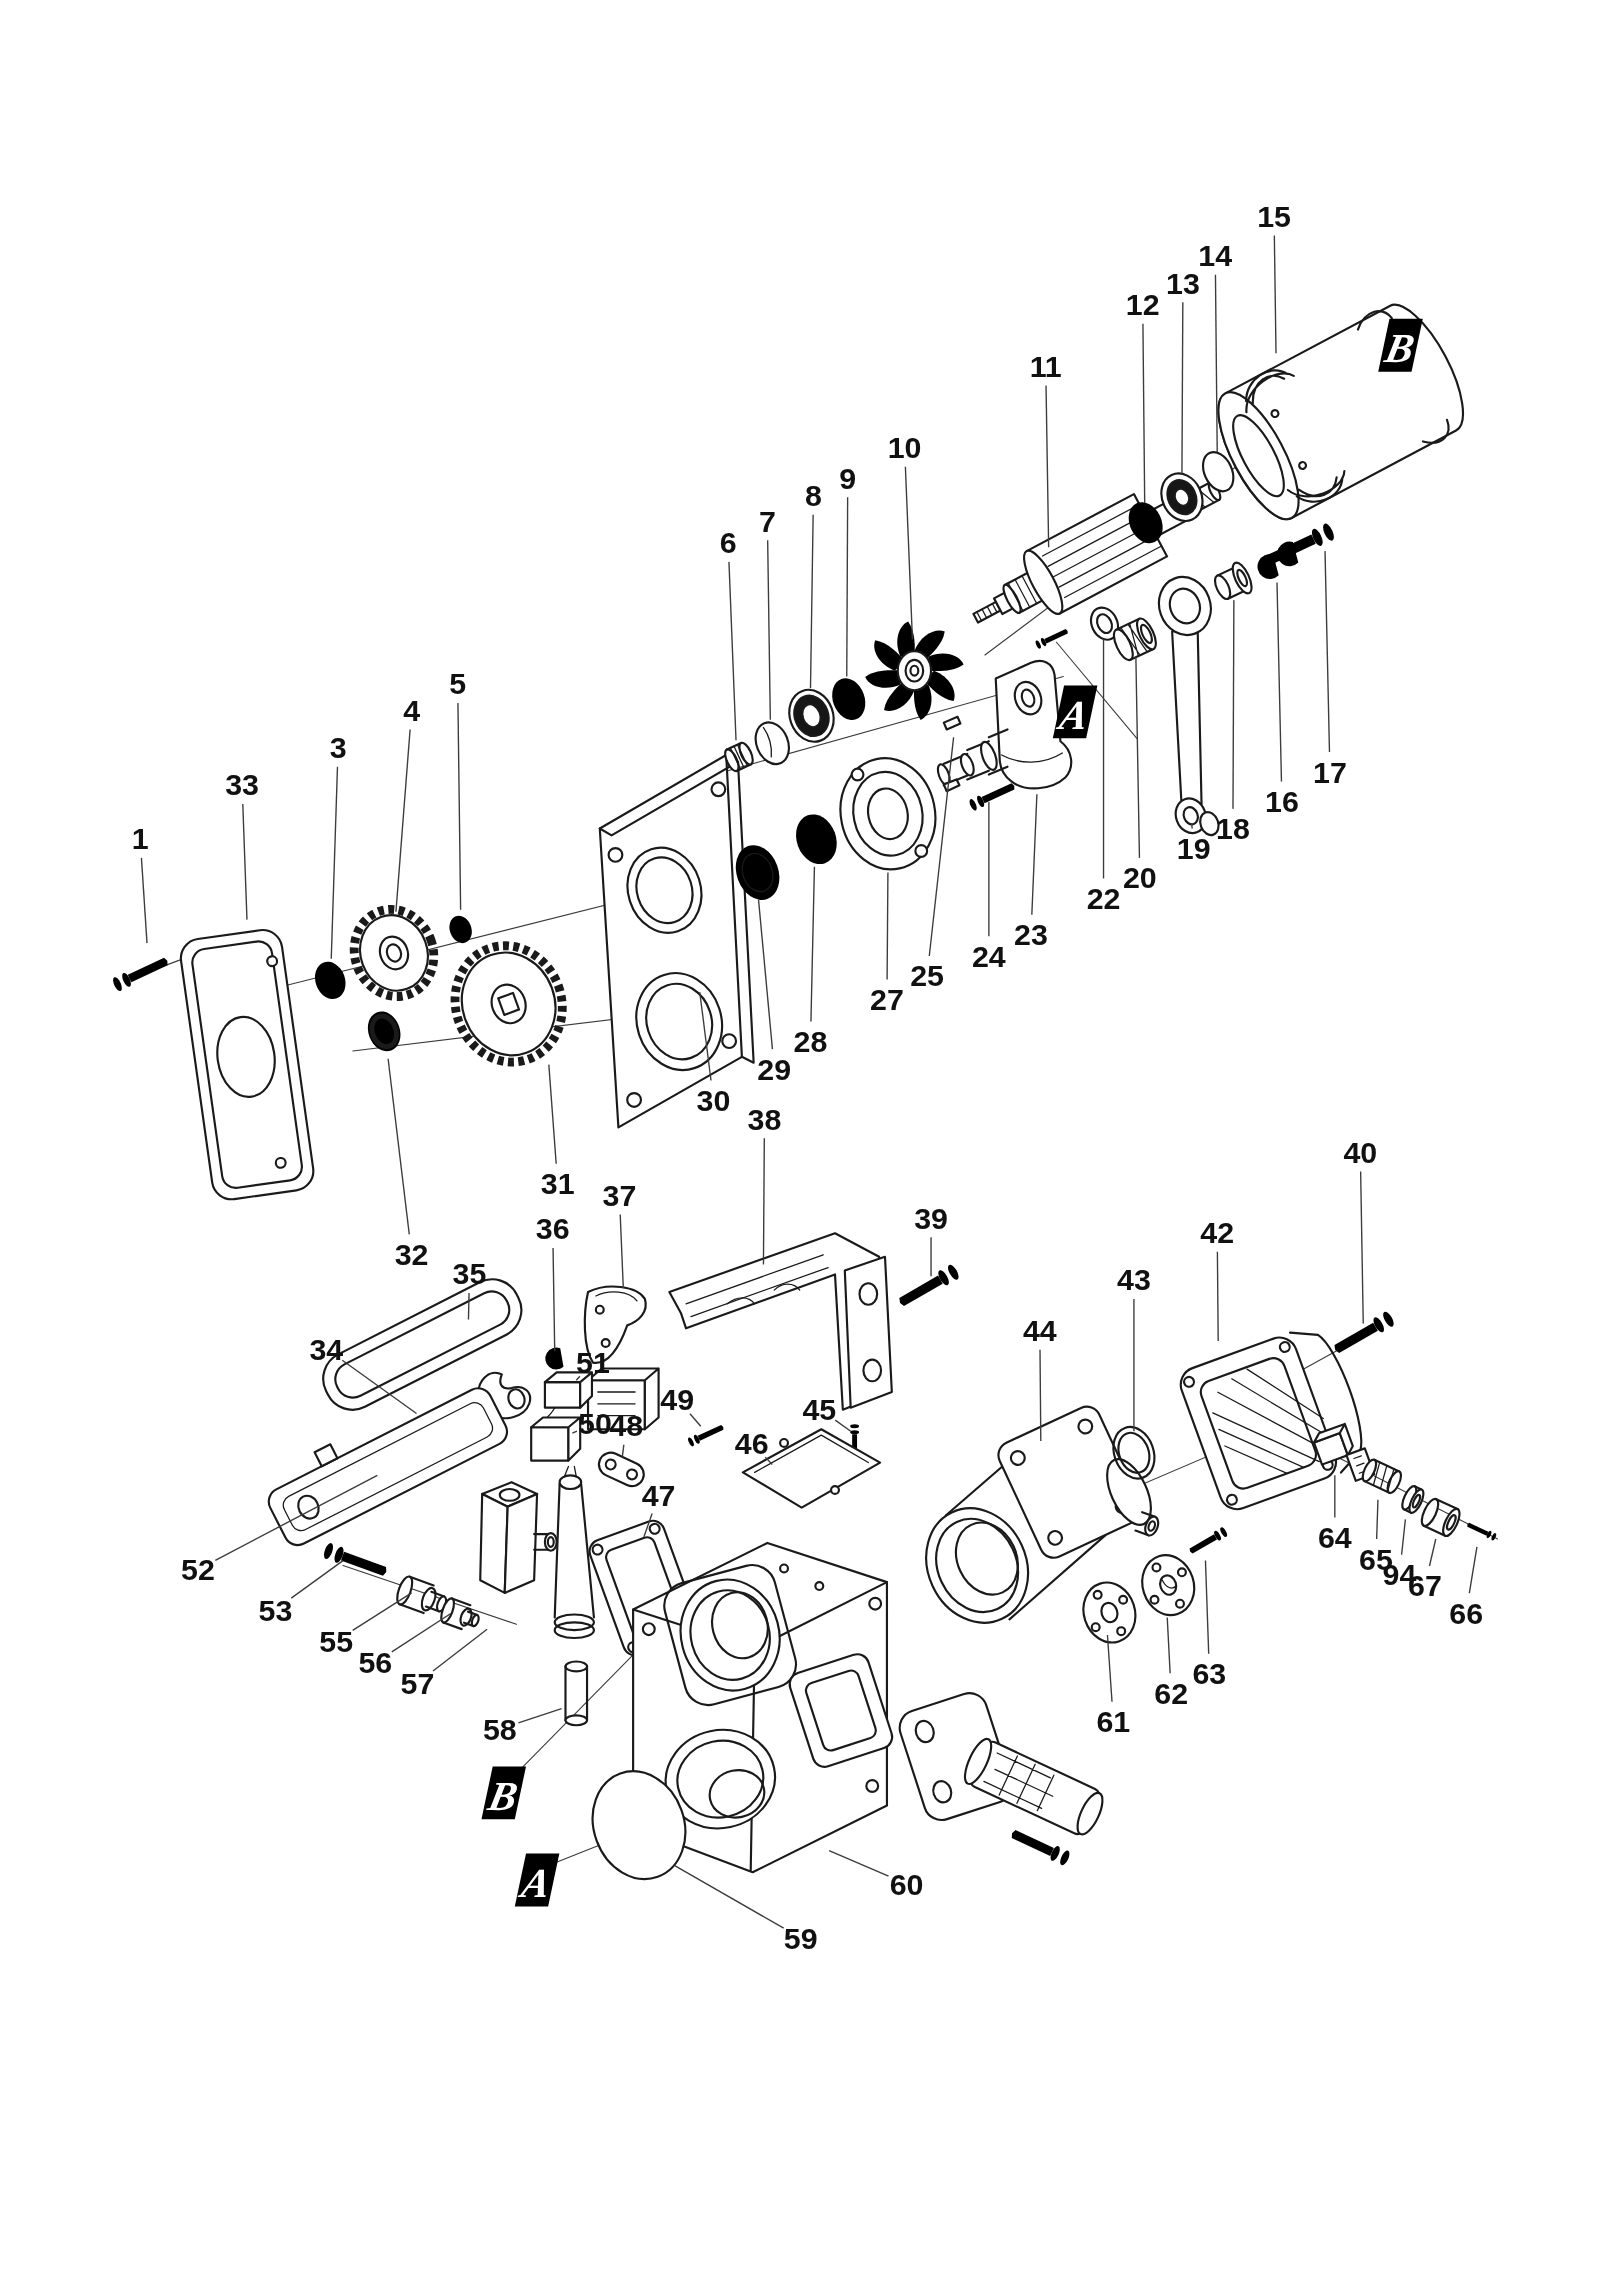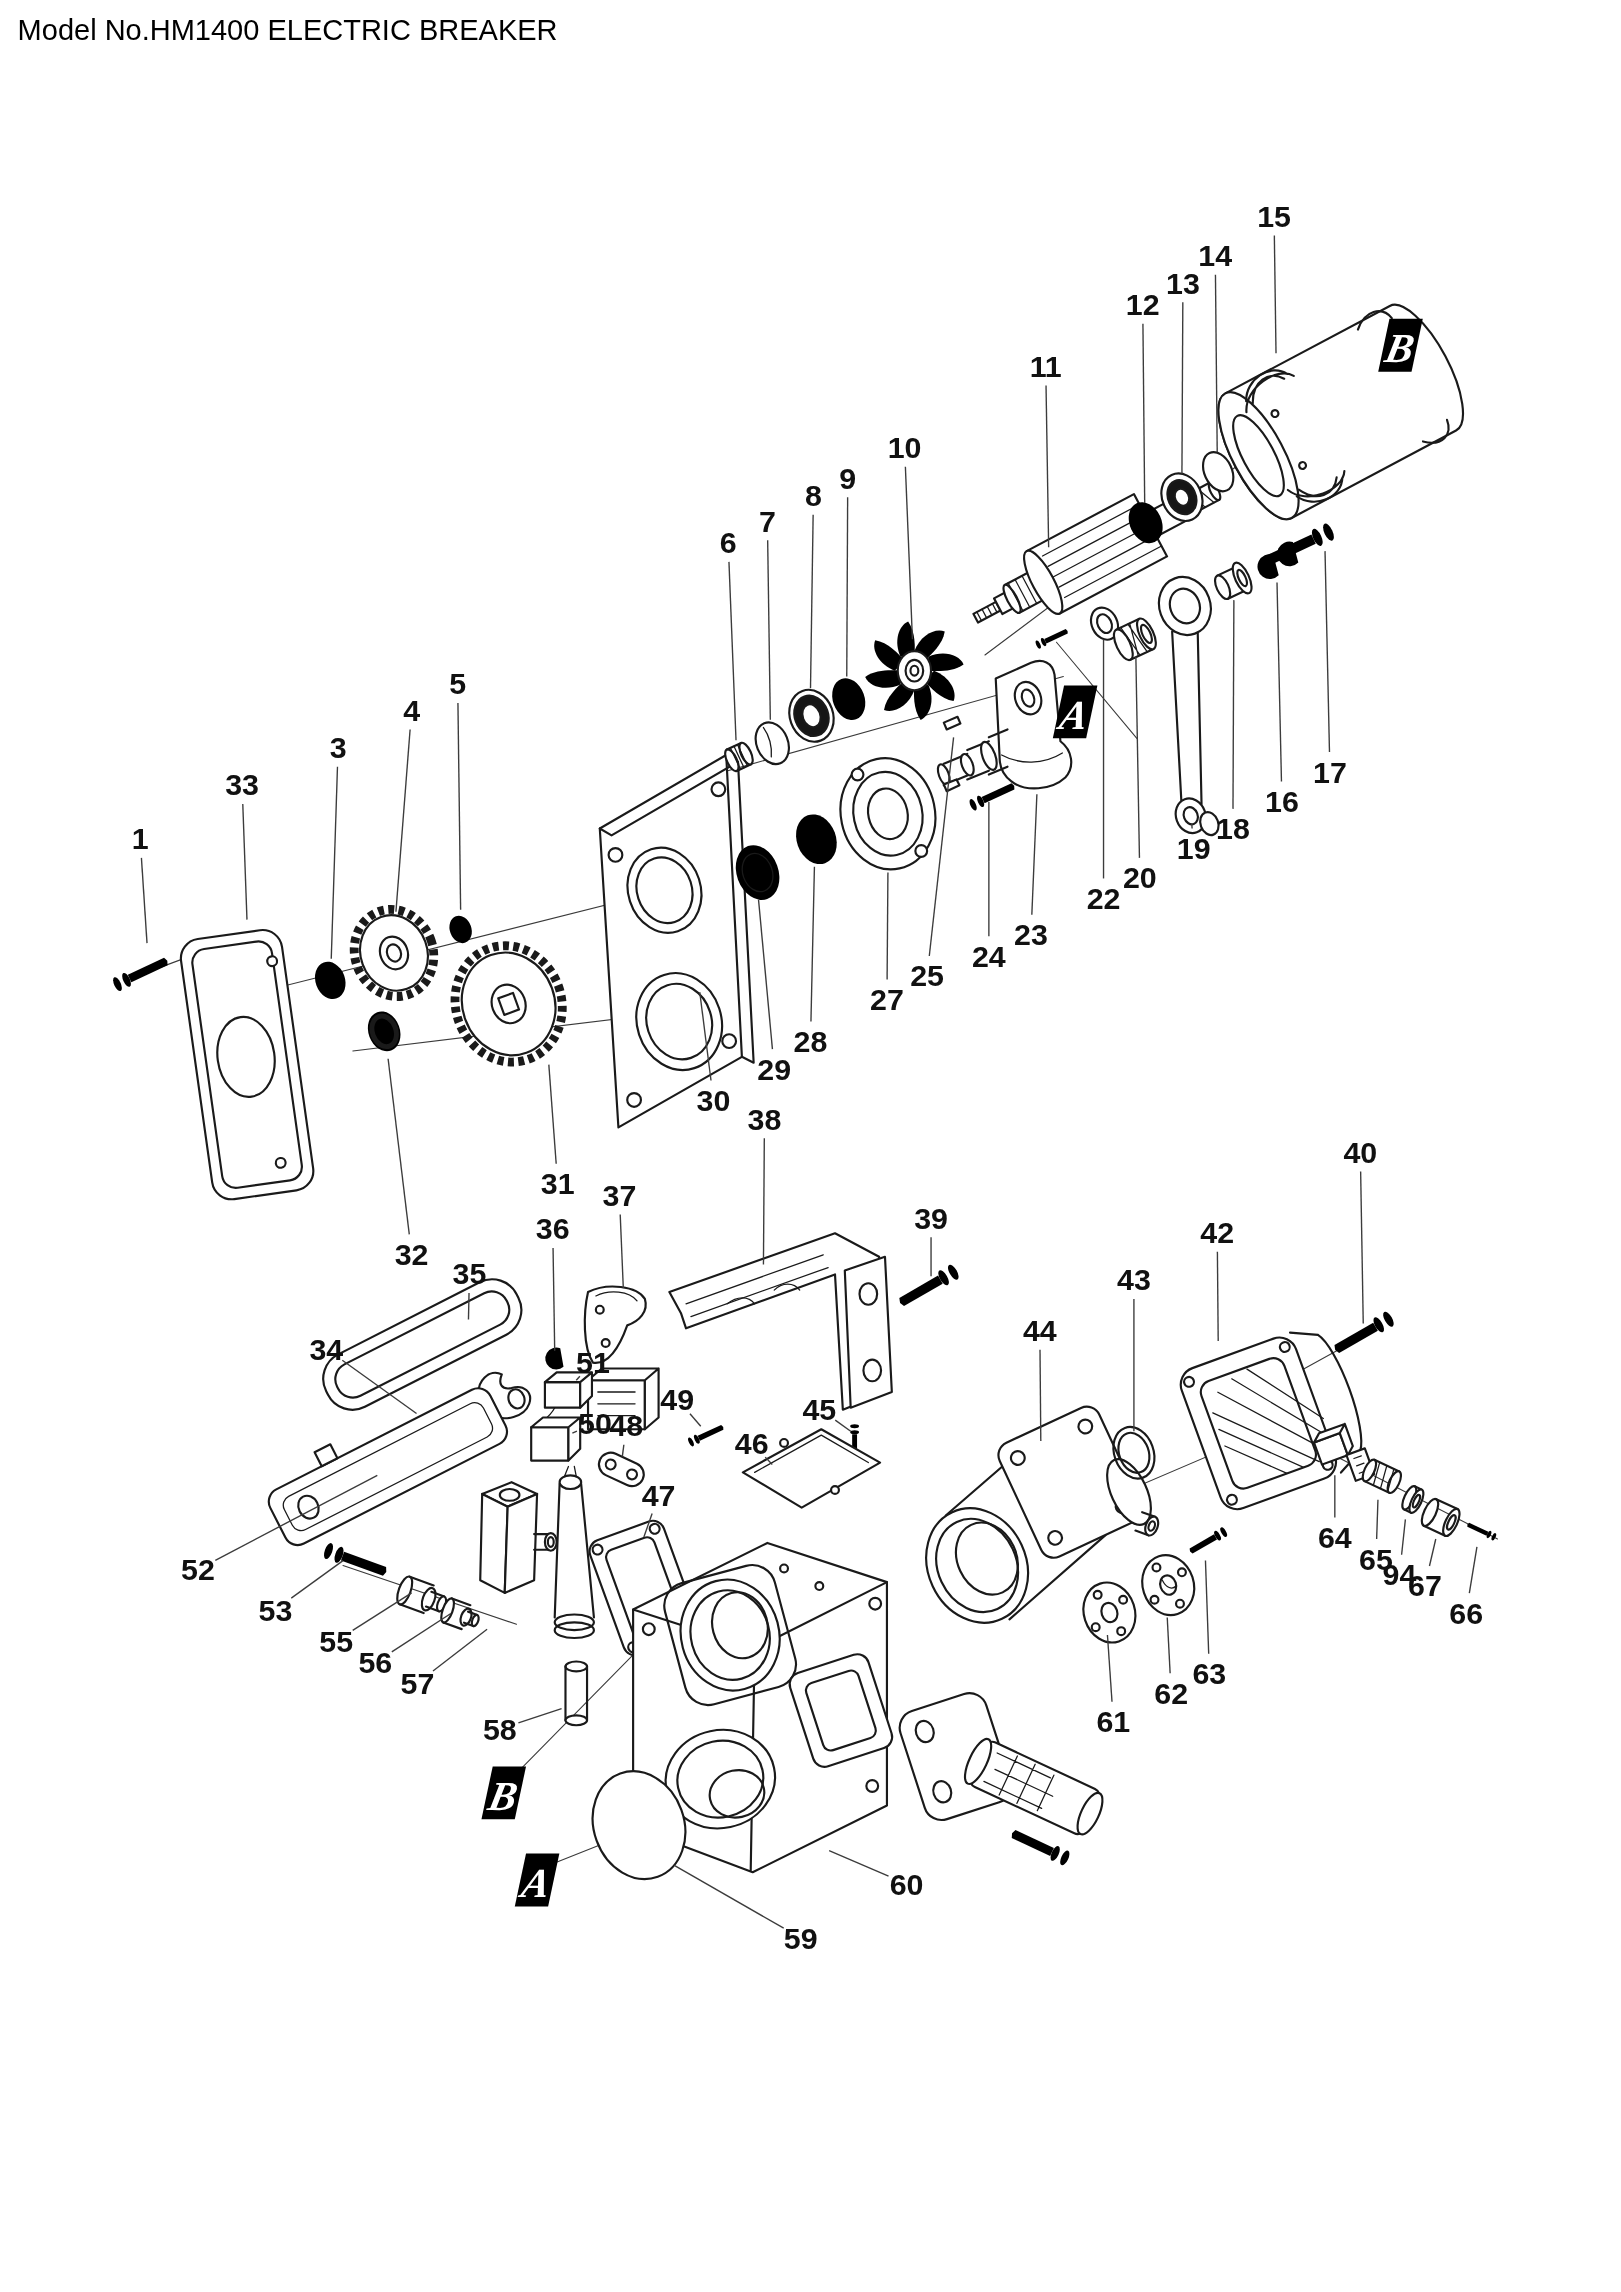--- a/index.html
+++ b/index.html
@@ -20,21 +20,20 @@
            text-anchor:middle;dominant-baseline:central}
   .leader{stroke:#3c3c3c;stroke-width:1.4;fill:none}
   .mbox{fill:#000;stroke:none}
   .mletter{font-family:"Liberation Serif",serif;font-style:italic;font-weight:700;font-size:42px;
            fill:#fff;text-anchor:middle;dominant-baseline:central}
 </style>
 </head>
 <body>
 
 <div class="page">
-  <div class="title">Model No.HM1400 ELECTRIC BREAKER</div>
 
   <svg width="1621" height="2293" viewBox="0 0 1654 2339">
     <defs>
       <g id="scrw">
         <ellipse cx="-30" cy="0" rx="4" ry="9"></ellipse>
         <path d="M-30,-9 L-18,-9 M-30,9 L-18,9"></path>
         <ellipse cx="-18" cy="0" rx="4" ry="9"></ellipse>
         <ellipse cx="-18" cy="0" rx="2" ry="4.5"></ellipse>
         <path d="M-14,-5 L34,-5 L36,0 L34,5 L-14,5 Z"></path>
         <path class="h nf" d="M0,-5 l-4,10 M7,-5 l-4,10 M14,-5 l-4,10 M21,-5 l-4,10 M28,-5 l-4,10"></path>

